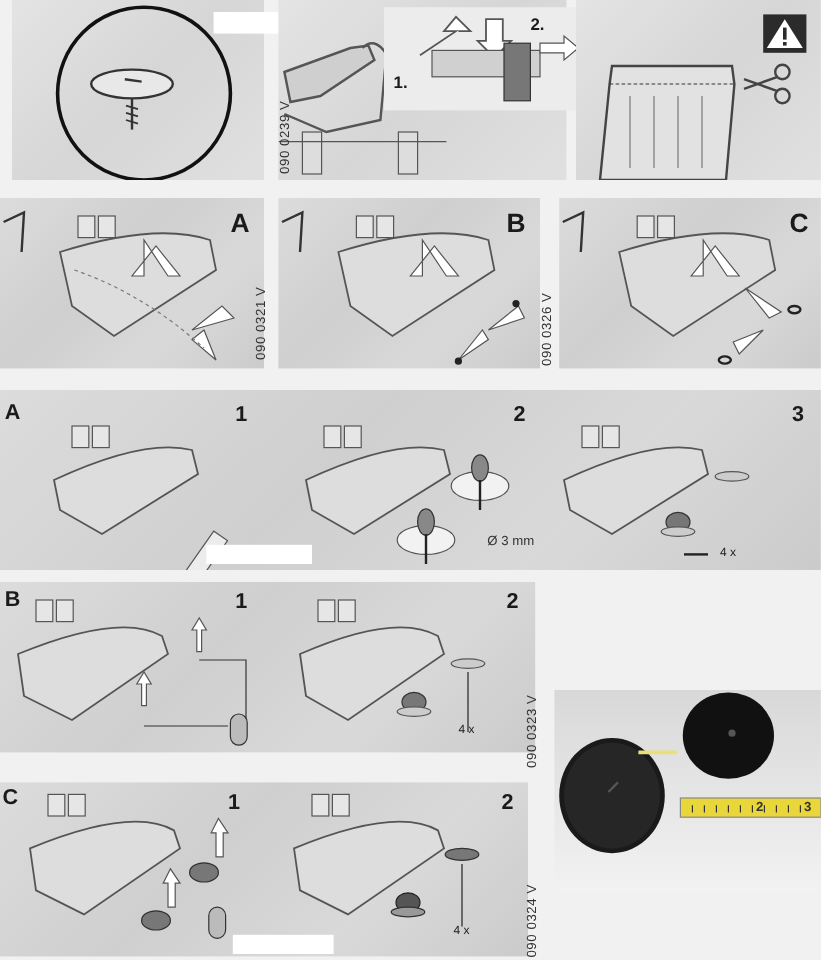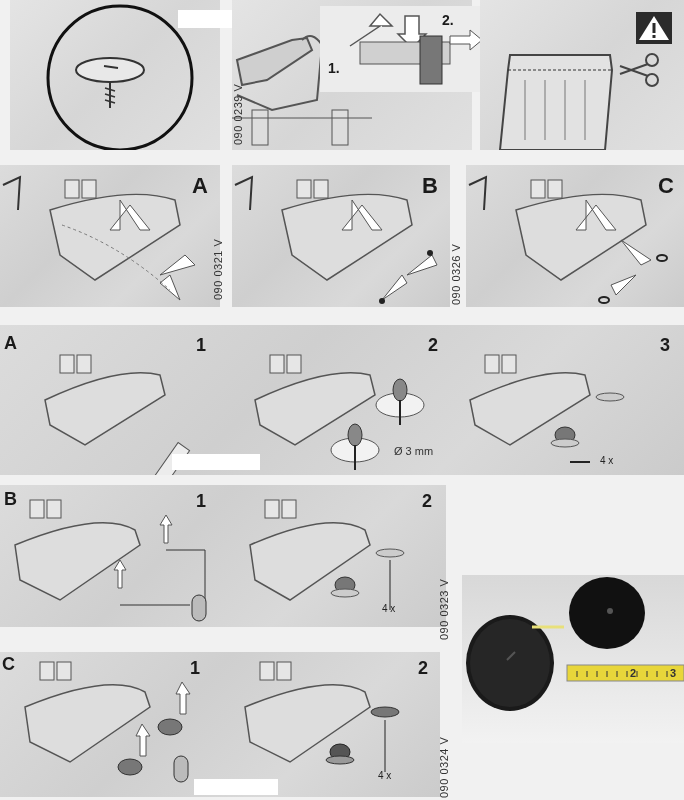--- a/index.html
+++ b/index.html
@@ -135,21 +135,21 @@
       <rect x="502" y="30" width="14" height="18" fill="#e6e6e6" stroke="#555"></rect>
     <ellipse cx="565" cy="110" rx="10" ry="8" fill="#777" stroke="#333"></ellipse>
       <ellipse cx="565" cy="118" rx="14" ry="4" fill="#ccc" stroke="#555"></ellipse>
     <ellipse cx="610" cy="72" rx="14" ry="4" fill="#ccc" stroke="#555"></ellipse>
     <line x1="570" y1="137" x2="590" y2="137" stroke="#222" stroke-width="2"></line>
   </svg>
   <div class="lbl" style="left:4px;top:8px;font-size:18px;">A</div>
   <div class="lbl" style="left:196px;top:10px;font-size:18px;">1</div>
   <div class="lbl" style="left:428px;top:10px;font-size:18px;">2</div>
   <div class="lbl" style="left:660px;top:10px;font-size:18px;">3</div>
-  <div class="dia" style="left:394px;top:120px;">Ø 3 mm</div>
+  <div class="dia" style="left:406px;top:120px;">Ø 3 mm</div>
   <div class="mult" style="left:600px;top:130px;">4 x</div>
 </div>
 <div class="redact" style="left:172px;top:454px;width:88px;height:16px;"></div>
 
 <div class="panel" style="left:0;top:485px;width:446px;height:142px;">
   <svg width="446" height="142">
     <path d="M15 60 Q100 25 135 45 L140 60 L60 115 L20 95 Z" fill="#ddd" stroke="#555" stroke-width="1.5"></path>
     <rect x="30" y="15" width="14" height="18" fill="#e6e6e6" stroke="#555"></rect>
       <rect x="47" y="15" width="14" height="18" fill="#e6e6e6" stroke="#555"></rect>
     <path d="M166 30 L160 40 L164 40 L164 58 L168 58 L168 40 L172 40 Z" fill="#fff" stroke="#555"></path>

